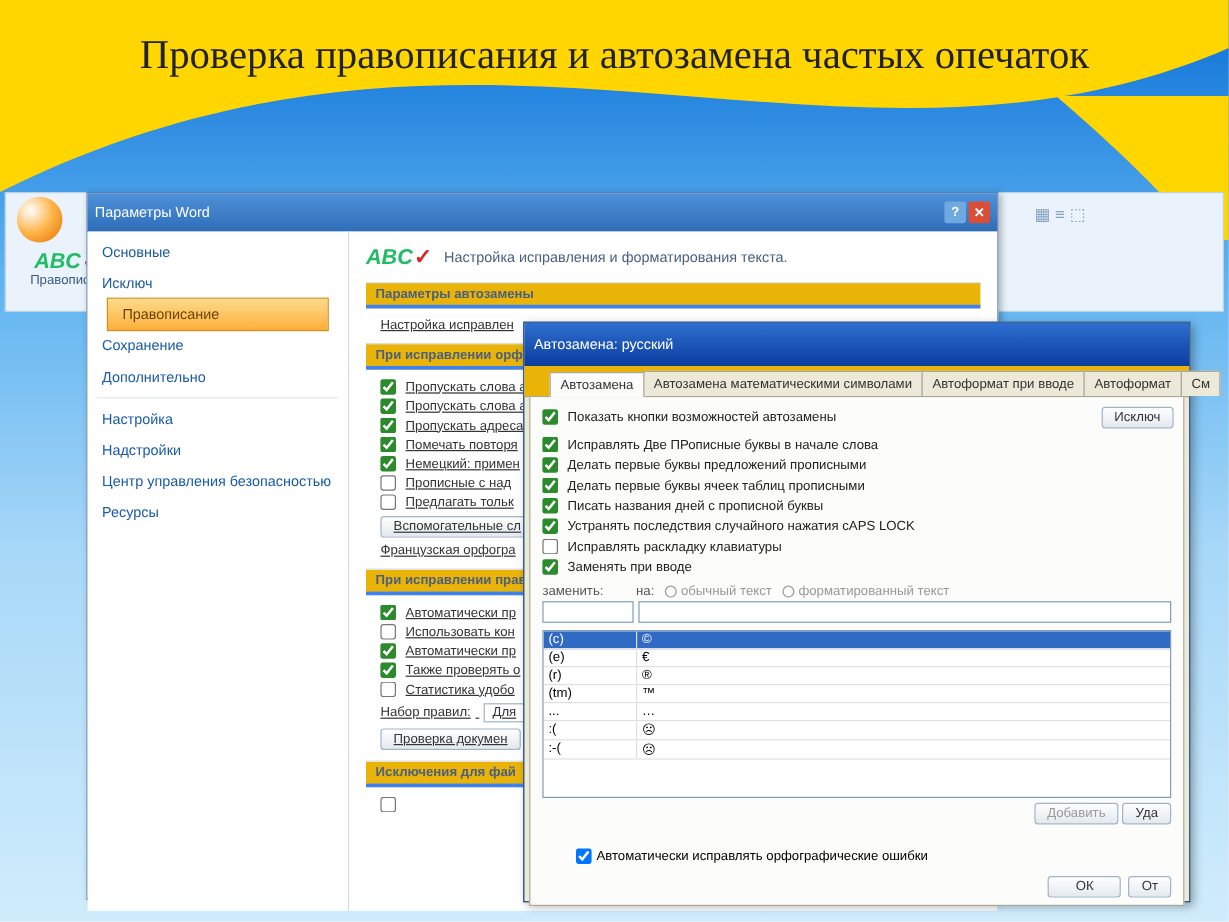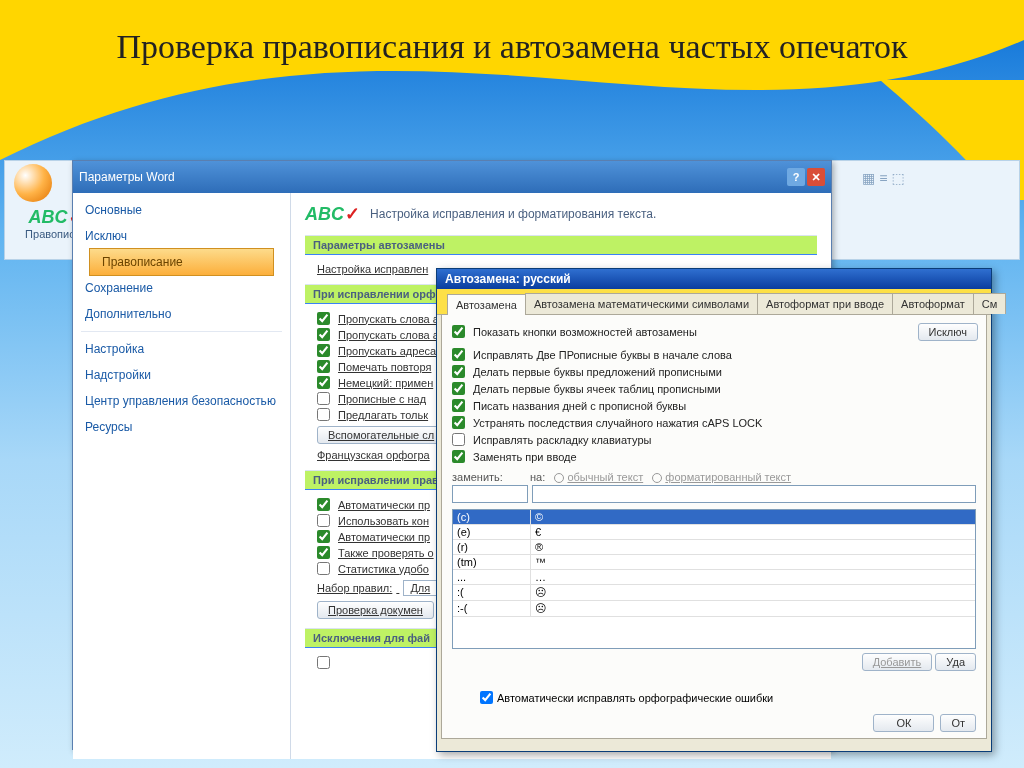--- a/index.html
+++ b/index.html
@@ -52,54 +52,54 @@
 .tb-help { background: #6fa9e2; color: #fff; }
 .tb-close { background: #d94e38; color: #fff; }
 .options-body { display: flex; height: calc(100% - 22px); }
 .cat-list { width: 218px; border-right: 1px solid #d0dae8; background: #fff; padding-top: 4px; }
 .cat-item { padding: 6px 12px; color: #1a5aa6; font-size: 12px; cursor: default; }
 .cat-item.sel { background: linear-gradient(#fddb8b, #fcaf3b); color: #6b4400; border: 1px solid #d09020; margin: -1px 16px; }
 .cat-sep { height: 1px; background: #e2e8f2; margin: 4px 8px; }
 
 .opt-main { flex: 1; background: #fff; padding: 10px 14px; overflow: hidden; }
 .opt-header { display: flex; align-items: center; gap: 10px; margin-bottom: 10px; color: #4a6080; font-size: 12px; }
-.sec-head { background: #bef264; padding: 3px 8px; font-weight: bold; color: #4a6080; margin: 8px 0 6px; border-top: 1px solid #dbe4f0; border-bottom: 1px solid #3b82f6; }
+.sec-head { background: #eab308; padding: 3px 8px; font-weight: bold; color: #4a6080; margin: 8px 0 6px; border-top: 1px solid #dbe4f0; border-bottom: 3px solid #3b82f6; }
 .opt-row { padding: 2px 0 1px 12px; color: #333; display: flex; align-items: center; gap: 4px; text-decoration: underline; }
 .opt-row input[type=checkbox] { accent-color: #2b8a2b; margin-right: 4px; }
 .std-btn { background: linear-gradient(#fefefe,#e4e9ef); border: 1px solid #9fb3c9; padding: 2px 10px; border-radius: 3px; font-size: 11px; color: #333; }
 
 .autocorr {
   position: absolute; top: 268px; left: 436px; width: 556px; height: 484px;
   background: #ece9d8; border: 1px solid #0a3d78; z-index: 20;
   box-shadow: 3px 3px 8px rgba(0,0,0,.35);
 }
 .ac-titlebar {
-  height: 20px; background: linear-gradient(#2f6fd0, #0a3d9e);
-  color: #fff; font-size: 12px; font-weight: bold; display: flex; align-items: center; padding: 0 8px;
-}
-.ac-tabs { display: flex; background: #fde047; border-bottom: 1px solid #aca899; padding: 4px 10px 0; gap: 0; font-size: 11px; text-align: center; }
+  height: 36px; background: linear-gradient(#2f6fd0, #0a3d9e);
+  color: #fff; font-size: 12px; font-weight: normal; display: flex; align-items: center; padding: 0 8px;
+}
+.ac-tabs { display: flex; background: #eab308; border-bottom: 1px solid #aca899; padding: 4px 21px 0; gap: 0; font-size: 11px; text-align: center; }
 .ac-tab { padding: 4px 8px; border: 1px solid #aca899; border-bottom: none; background: #ece9d8; color: #333; margin-right: -1px; white-space: nowrap; }
 .ac-tab.active { background: #fcfcfa; position: relative; top: 1px; }
 .ac-pane { background: #fcfcfa; border: 1px solid #aca899; border-top: none; margin: 0 4px 4px; padding: 8px 10px; height: 424px; position: relative; }
 .ac-row { padding: 2px 0; display: flex; align-items: center; gap: 4px; color: #222; }
 .ac-row input[type=checkbox] { accent-color: #2b8a2b; margin-right: 4px; }
 .ac-replace-head { display: flex; gap: 0; margin-top: 6px; font-size: 11px; color: #555; }
 .ac-replace-head .col1 { width: 78px; }
 .ac-replace-head .col2 { flex: 1; }
 .ac-inputs { display: flex; gap: 4px; margin-top: 2px; }
 .ac-inputs input { border: 1px solid #7f9db9; height: 18px; padding: 0 3px; font-size: 11px; }
 .ac-list { margin-top: 6px; border: 1px solid #7f9db9; height: 140px; overflow-y: scroll; background: #fff; font-size: 11px; }
 .ac-list-row { display: flex; border-bottom: 1px solid #e0e0e0; }
 .ac-list-row.sel { background: #316ac5; color: #fff; }
 .ac-list-row .c1 { width: 78px; padding: 1px 4px; border-right: 1px solid #e0e0e0; }
 .ac-list-row .c2 { flex: 1; padding: 1px 4px; }
 .ac-btns-right { position: absolute; right: 8px; top: 8px; }
 .ac-footer { position: absolute; bottom: 34px; left: 10px; right: 10px; display: flex; align-items: center; gap: 4px; padding-left: 28px; }
 .ac-dlg-btns { position: absolute; bottom: 6px; right: 10px; display: flex; gap: 6px; }
-.disabled { color: #999; text-decoration: underline; }
+.disabled { color: #999; }
 .radio-dot { display: inline-block; width: 10px; height: 10px; border-radius: 50%; border: 1px solid #999; margin-right: 3px; vertical-align: middle; }
 </style>
 </head>
 <body>
 
 <svg class="swoosh" viewBox="0 0 1024 200">
   <path d="M0,0 L1024,0 L1024,40 C700,180 400,-40 0,160 Z"></path>
   <path d="M880,80 C950,140 1010,200 1024,240 L1024,80 Z" fill="#ffd600"></path>
 </svg>
 

